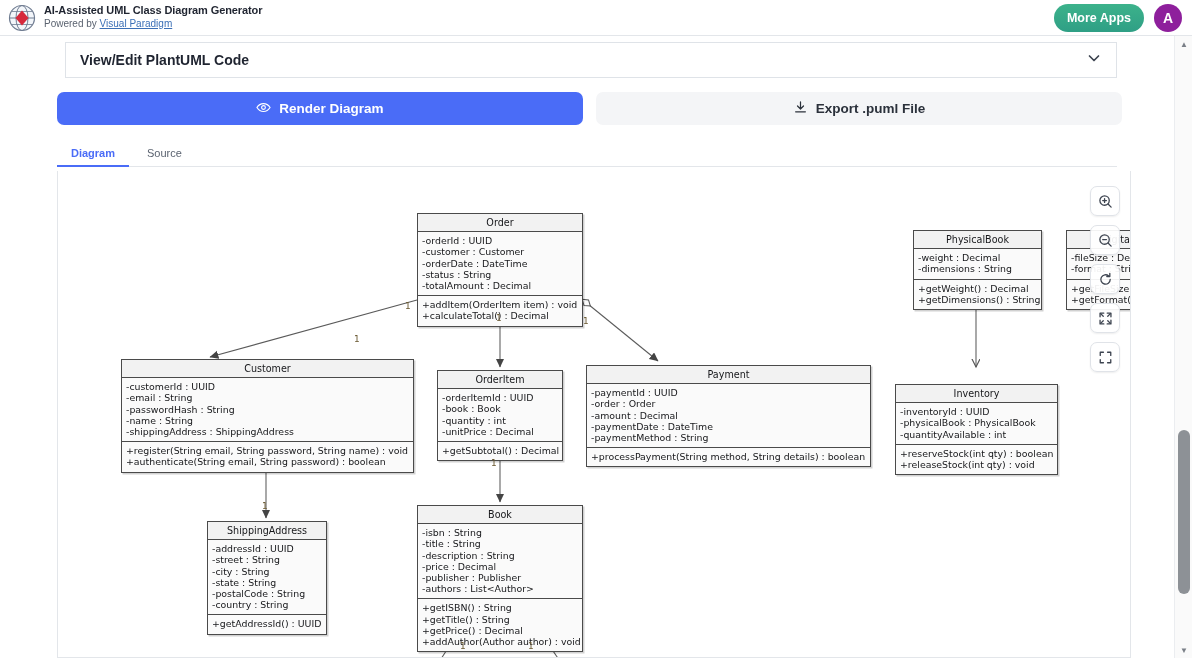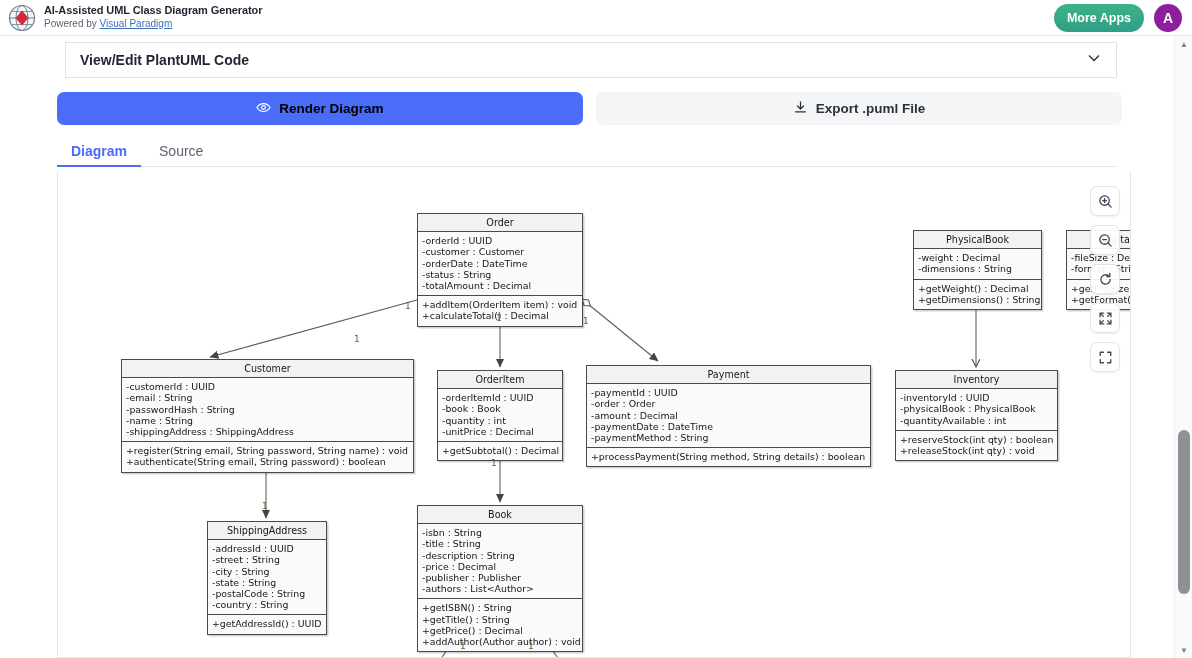--- a/index.html
+++ b/index.html
@@ -68,32 +68,32 @@
     margin: 14px 57px 0 57px;
     display:flex; gap: 13px;
   }
   .action-btn {
     height: 33px; border-radius: 7px;
     display:flex; align-items:center; justify-content:center; gap:8px;
     font-size: 13.5px; font-weight: bold;
     cursor: pointer; border: none;
     font-family: inherit;
   }
-  #render-diagram-button { flex: 0 0 526px; background:#4a6cf7; color:#000000; }
+  #render-diagram-button { flex: 0 0 526px; background:#4a6cf7; color:#ffffff; }
   #export-puml-button { flex: 0 0 526px; background:#f4f5f7; color:#2b313b; }
 
   
   #tab-bar {
     margin: 12px 57px 0 57px;
     height: 30px;
     border-bottom: 1px solid #e3e6ea;
     display:flex; align-items:flex-end; gap: 4px;
   }
   .tab {
-    font-size: 14px; padding: 4px 14px 7px 14px;
+    font-size: 11px; padding: 4px 14px 7px 14px;
     color:#5b6370; cursor:pointer; background:none; border:none;
     font-family: inherit; position: relative;
   }
   .tab.active { color:#4a6cf7; font-weight: bold; }
   .tab.active::after {
     content:""; position:absolute; left:0; right:0; bottom:-1px;
     height: 2px; background:#4a6cf7;
   }
 
   
@@ -338,21 +338,21 @@
             <div>-paymentId : UUID</div>
             <div>-order : Order</div>
             <div>-amount : Decimal</div>
             <div>-paymentDate : DateTime</div>
             <div>-paymentMethod : String</div>
           </div>
           <div class="uml-section">
             <div>+processPayment(String method, String details) : boolean</div>
           </div>
         </div>
-        <div class="uml-class" style="left: 837px; top: 199px; width: 163px;">
+        <div class="uml-class" style="left: 837px; top: 213px; width: 163px;">
           <div class="uml-name">Inventory</div>
           <div class="uml-section">
             <div>-inventoryId : UUID</div>
             <div>-physicalBook : PhysicalBook</div>
             <div>-quantityAvailable : int</div>
           </div>
           <div class="uml-section">
             <div>+reserveStock(int qty) : boolean</div>
             <div>+releaseStock(int qty) : void</div>
           </div>

